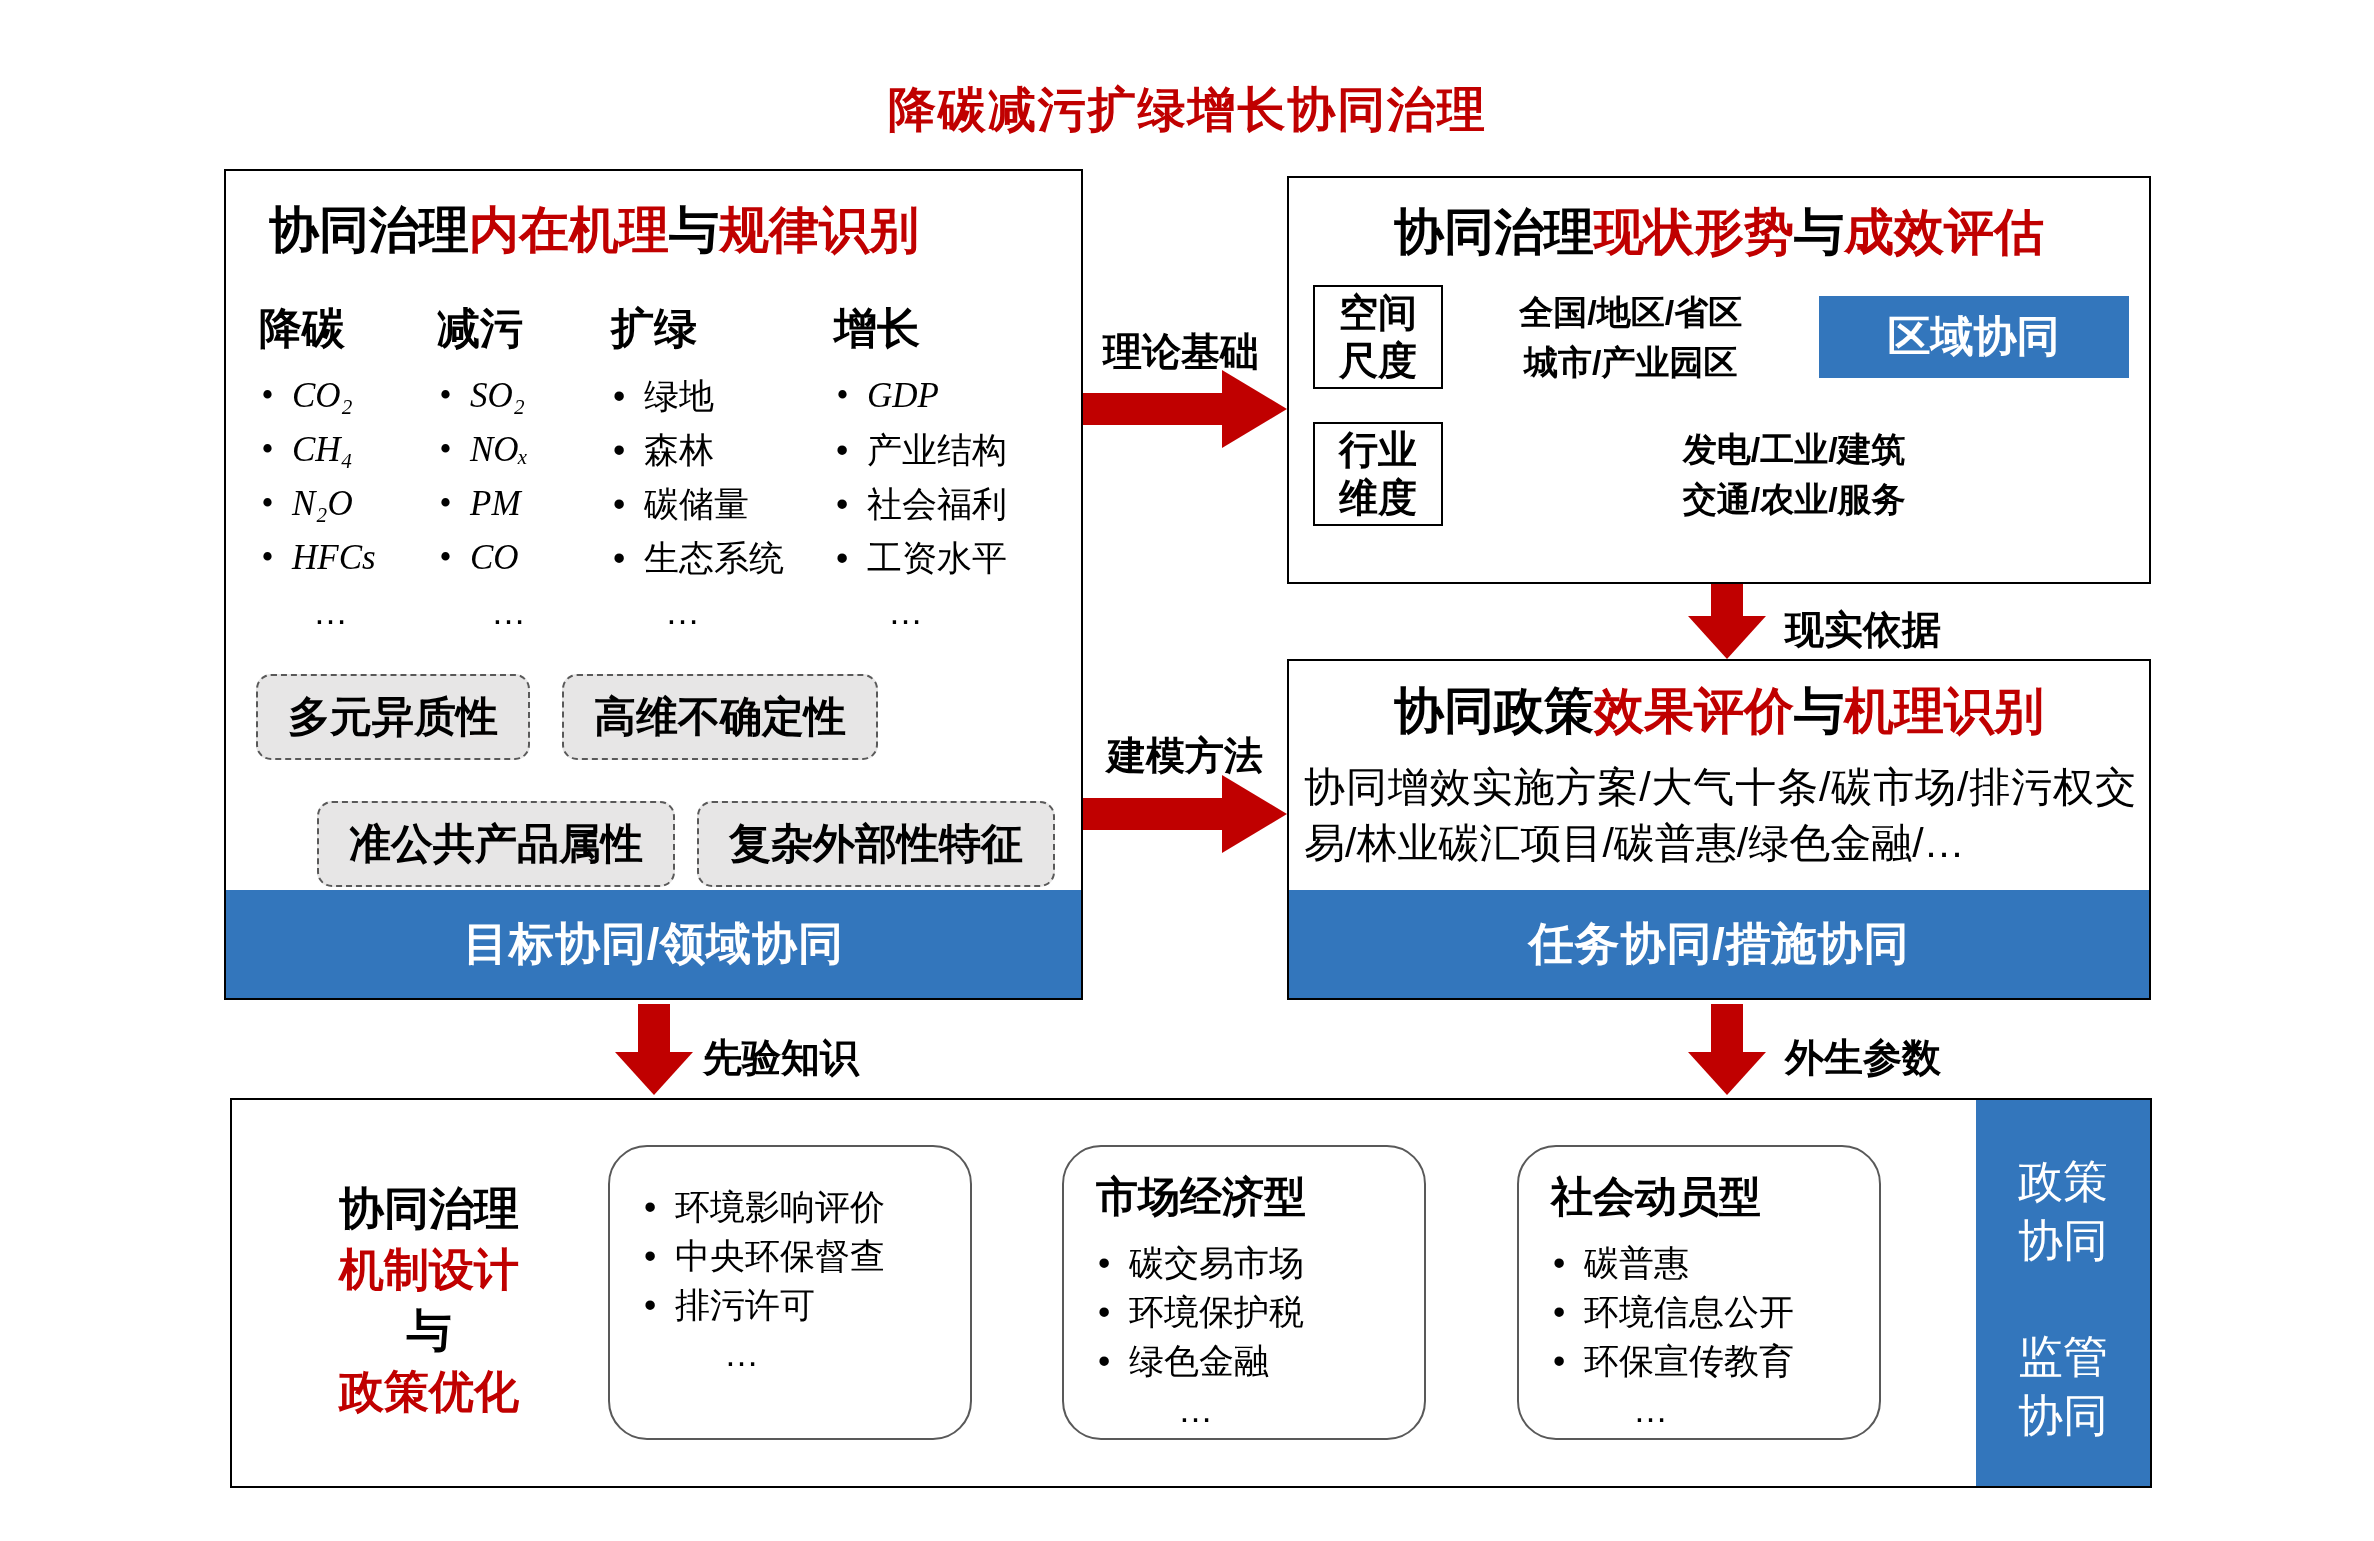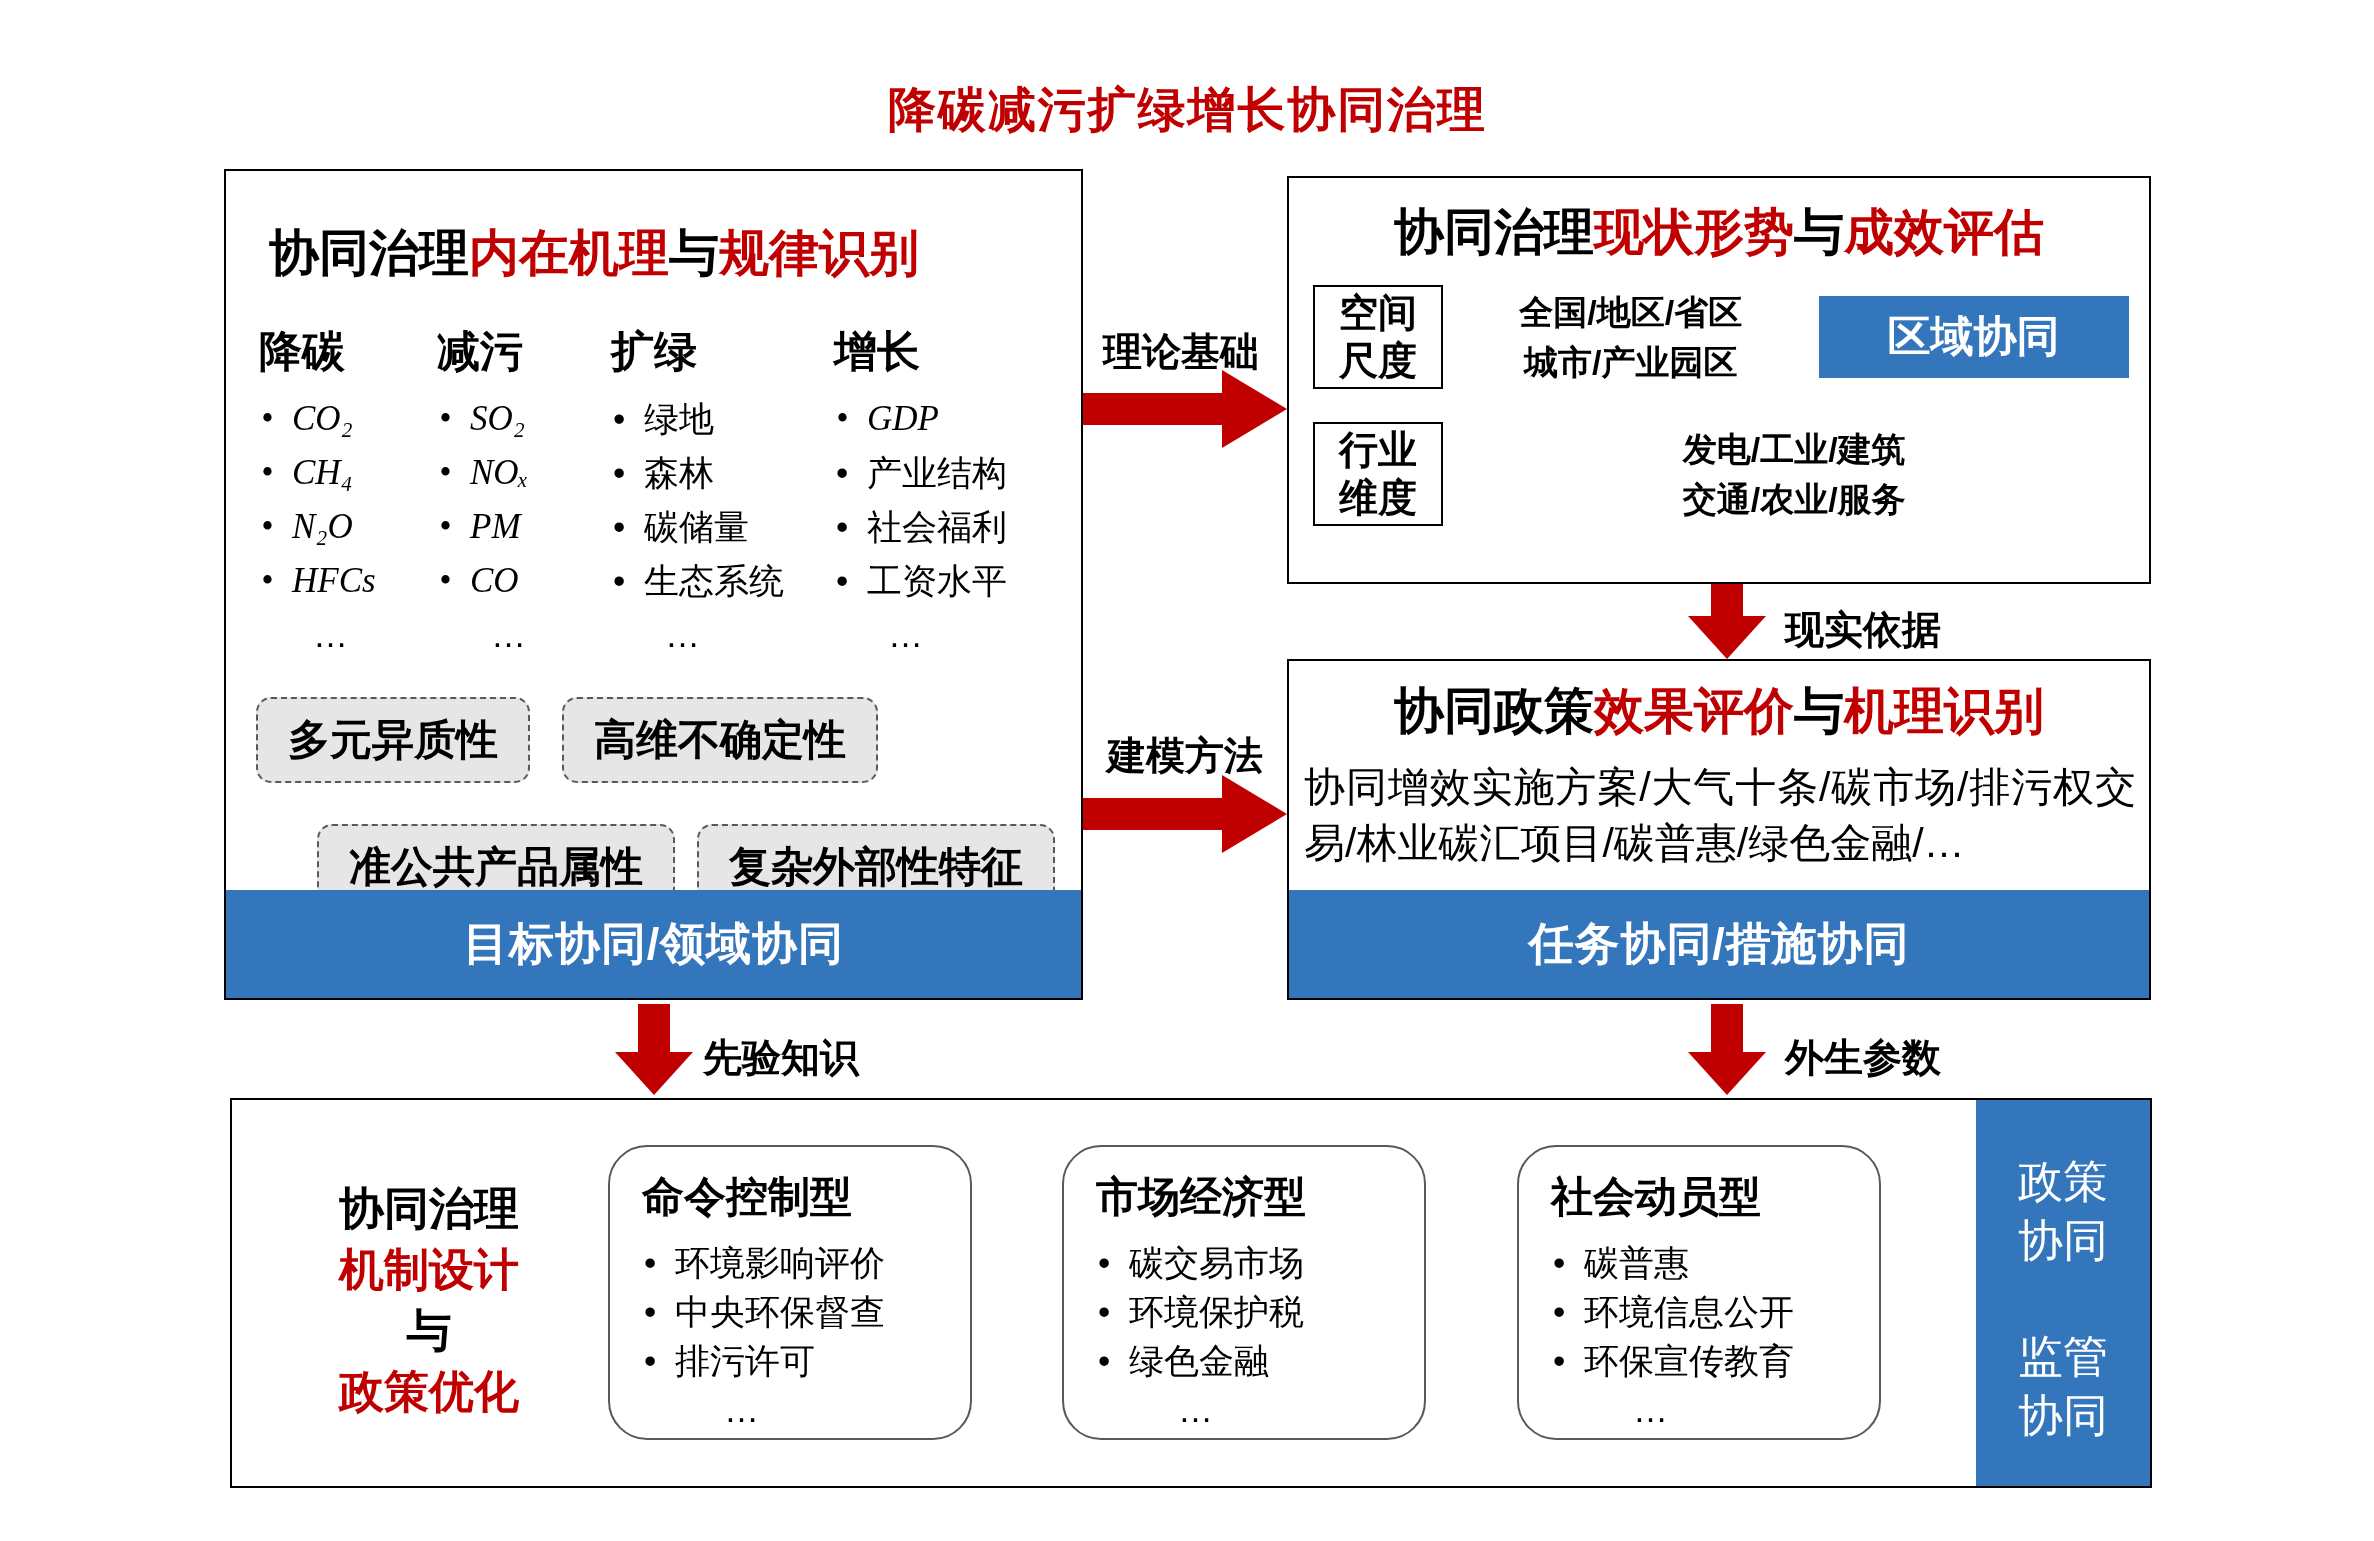--- a/index.html
+++ b/index.html
@@ -14,21 +14,21 @@
 
   .main-title{position:absolute;top:78px;left:0;width:100%;text-align:center;
               font-size:48px;font-weight:bold;color:var(--red);letter-spacing:1.9px;}
 
   .box{position:absolute;border:2.8px solid #000;background:#fff;box-sizing:border-box;}
   .t-red{color:var(--red);} .t-black{color:#000;}
   .box-title{margin:0;font-size:50px;font-weight:bold;line-height:61px;}
 
   
   .mechanism{left:224px;top:169px;width:859px;height:831px;}
-  .mech-title{margin:52px 0 0 43px;}
+  .mech-title{margin:29px 0 0 43px;}
   .columns{display:flex;margin:39px 0 0 33px;}
   .col{box-sizing:border-box;}
   .col-0{width:178px}.col-1{width:174px}.col-2{width:223px}.col-3{width:232px}
   .col-header{font-size:43px;font-weight:bold;}
   .col-items{list-style:none;margin:11px 0 0 0;padding:0;font-size:35px;line-height:54px;}
   .col-items li{position:relative;padding-left:33px;}
   .col-items li::before{content:"•";position:absolute;left:1.9px;top:0;}
   .col-items li.more{padding-left:54px;}
   .col-items li.more::before{content:"";}
   .serif-it{font-family:"Liberation Serif","DejaVu Serif",serif;font-style:italic;}
@@ -203,21 +203,20 @@
 
   <section class="box design">
     <div class="design-heading">
       <div class="t-black">协同治理</div>
       <div class="t-red">机制设计</div>
       <div class="t-black">与</div>
       <div class="t-red">政策优化</div>
     </div>
 
     <div class="card card-0">
-      <div class="card-title">命令控制型</div>
       <ul class="card-items">
         <li>环境影响评价</li>
         <li>中央环保督查</li>
         <li>排污许可</li>
         <li class="more">…</li>
       </ul>
     </div>
 
     <div class="card card-1">
       <div class="card-title">市场经济型</div>

